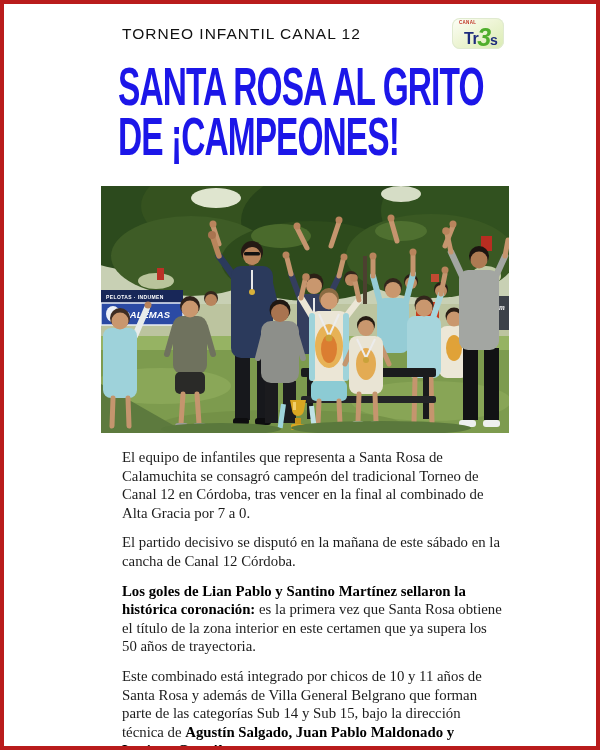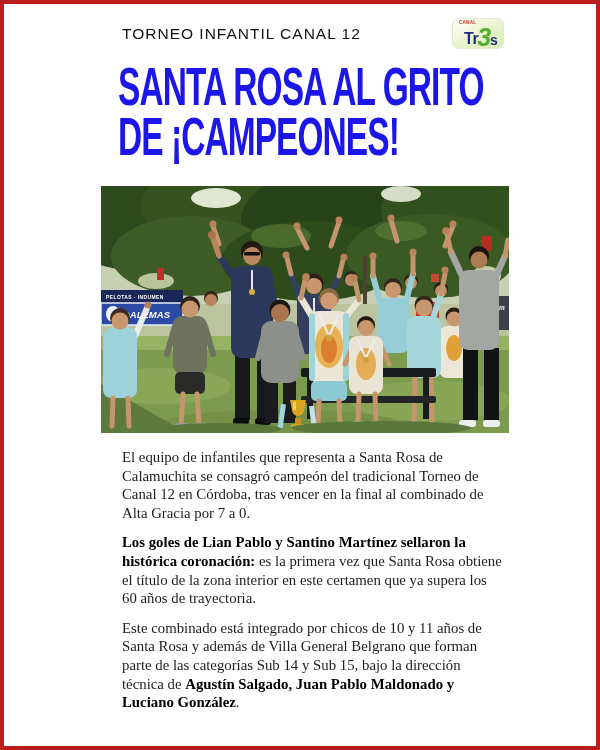--- a/index.html
+++ b/index.html
@@ -298,17 +298,18 @@
     </g>
 
     <g fill="#5a783c">
       <ellipse cx="120" cy="243" rx="60" ry="6"></ellipse>
       <ellipse cx="280" cy="242" rx="90" ry="7"></ellipse>
     </g>
   </svg>
 
   <div class="article">
       <p><span>El equipo de infantiles que representa a Santa Rosa de Calamuchita se consagró campeón del tradicional Torneo de Canal 12 en Córdoba, tras vencer en la final al combinado de Alta Gracia por 7 a 0.</span></p>
-      <p><b>Los goles de Lian Pablo y Santino Martínez sellaron la histórica coronación:</b><span> es la primera vez que Santa Rosa obtiene el título de la zona interior en este certamen que ya supera los 60 años de trayectoria.</span></p>
+      <p><span>El partido decisivo se disputó en la mañana de este sábado en la cancha de Canal 12 Córdoba.</span></p>
+      <p><b>Los goles de Lian Pablo y Santino Martínez sellaron la histórica coronación:</b><span> es la primera vez que Santa Rosa obtiene el título de la zona interior en este certamen que ya supera los 50 años de trayectoria.</span></p>
       <p><span>Este combinado está integrado por chicos de 10 y 11 años de Santa Rosa y además de Villa General Belgrano que forman parte de las categorías Sub 14 y Sub 15, bajo la dirección técnica de </span><b>Agustín Salgado, Juan Pablo Maldonado y Luciano González</b><span>.</span></p>
     </div>
 
 </div>
 
 </body></html>

